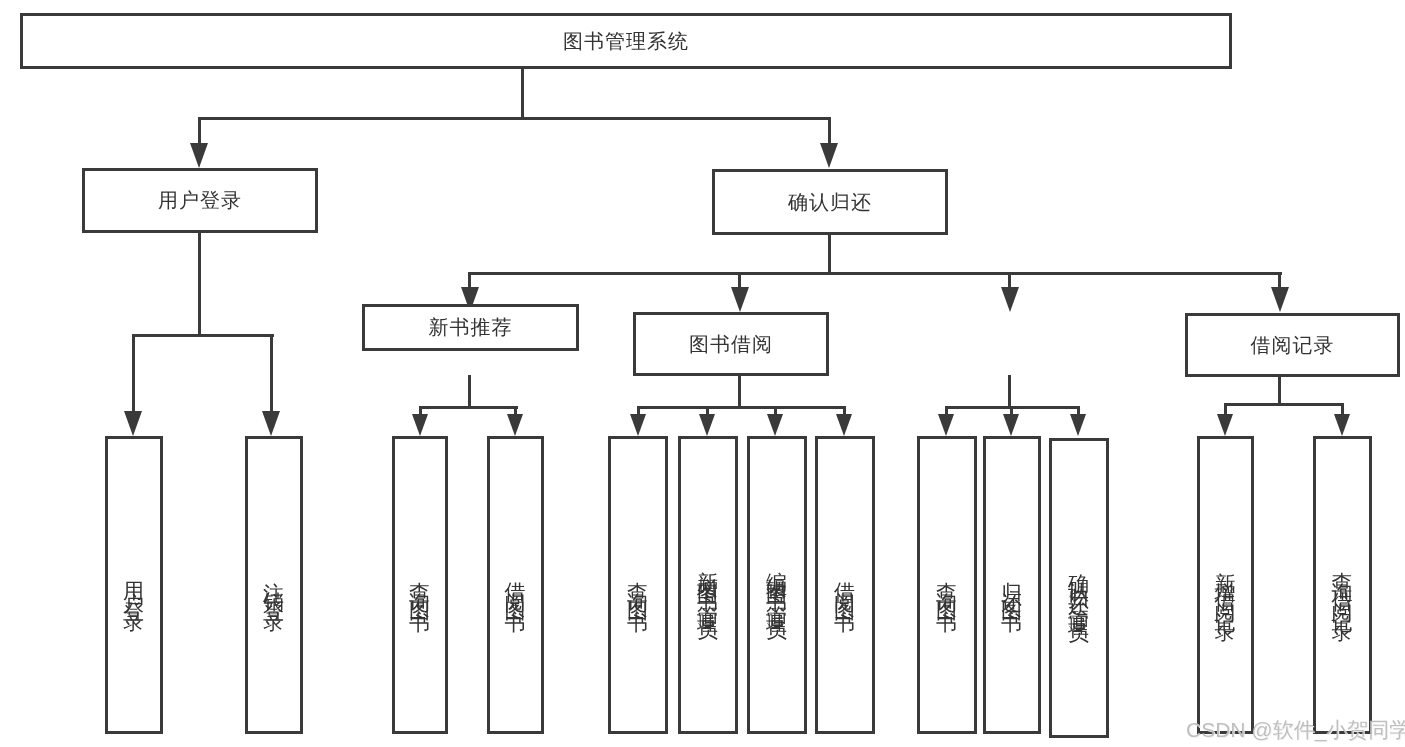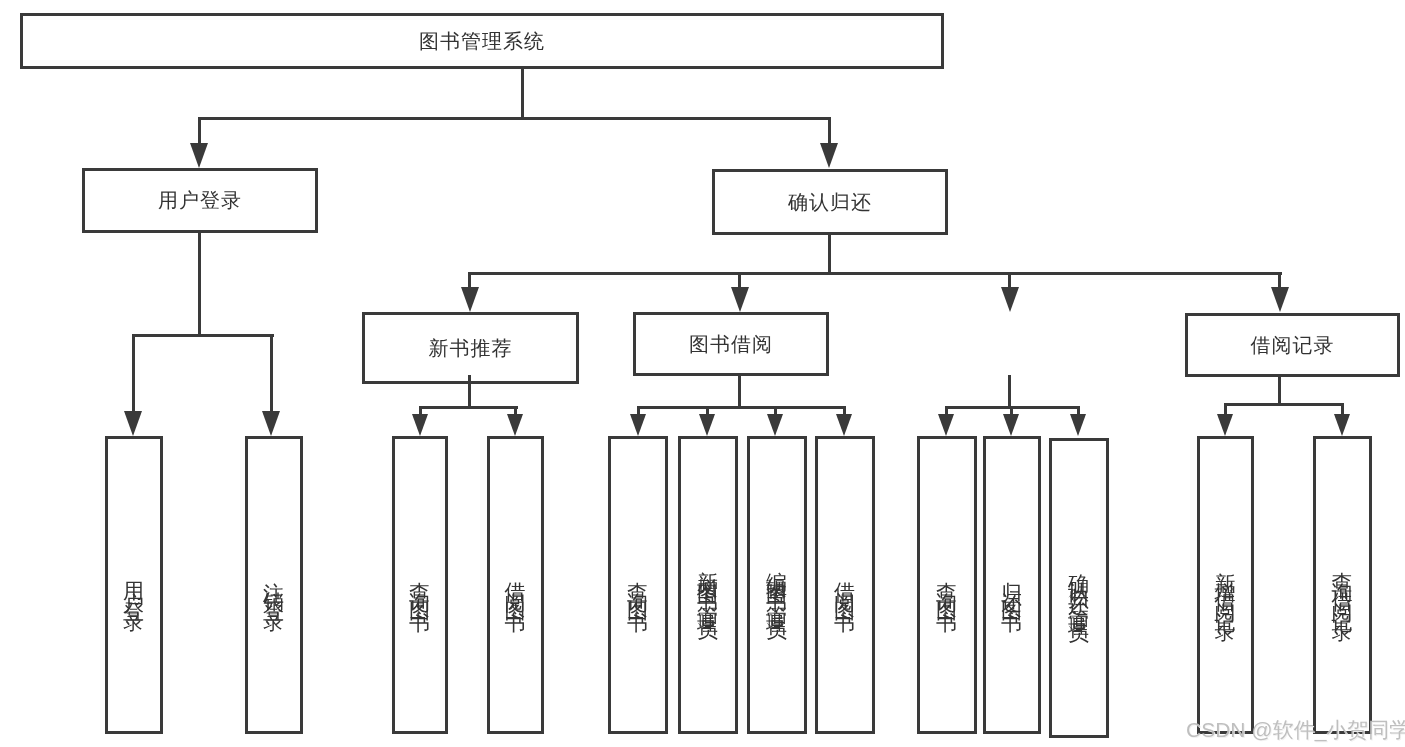--- a/index.html
+++ b/index.html
@@ -58,21 +58,21 @@
     white-space:nowrap;
     z-index:5;
     opacity:0.95;
   }
 </style>
 </head>
 <body>
 
 <div id="stage">
 
-  <div class="box" style="left:20px;top:13px;width:924px;height:56px;">
+  <div class="box" style="left:20px;top:13px;width:1212px;height:56px;">
     <span>图书管理系统</span>
   </div>
 
   <div class="vline" style="left:521px;top:68px;width:3px;height:49px;"></div>
   <div class="hline" style="left:198px;top:117px;width:633px;height:3px;"></div>
   <div class="vline" style="left:198px;top:117px;width:3px;height:27px;"></div>
   <div class="arr" style="left:190px;top:143px;"></div>
   <div class="vline" style="left:828px;top:117px;width:3px;height:27px;"></div>
   <div class="arr" style="left:820px;top:143px;"></div>
 
@@ -94,21 +94,21 @@
   <div class="hline" style="left:468px;top:272px;width:814px;height:3px;"></div>
   <div class="vline" style="left:468px;top:272px;width:3px;height:15px;"></div>
   <div class="arr" style="left:461px;top:287px;"></div>
   <div class="vline" style="left:738px;top:272px;width:3px;height:15px;"></div>
   <div class="arr" style="left:731px;top:287px;"></div>
   <div class="vline" style="left:1008px;top:272px;width:3px;height:15px;"></div>
   <div class="arr" style="left:1001px;top:287px;"></div>
   <div class="vline" style="left:1278px;top:272px;width:3px;height:15px;"></div>
   <div class="arr" style="left:1271px;top:287px;"></div>
 
-  <div class="box" style="left:362px;top:312px;width:217px;height:72px;">
+  <div class="box" style="left:362px;top:304px;width:217px;height:47px;">
     <span>新书推荐</span>
   </div>
   <div class="box" style="left:633px;top:312px;width:196px;height:64px;">
     <span>图书借阅</span>
   </div>
   <div class="box" style="left:1173px;top:313px;width:215px;height:64px;margin-left:12px;">
     <span>借阅记录</span>
   </div>
 
   <div class="vline" style="left:468px;top:375px;width:3px;height:32px;"></div>

